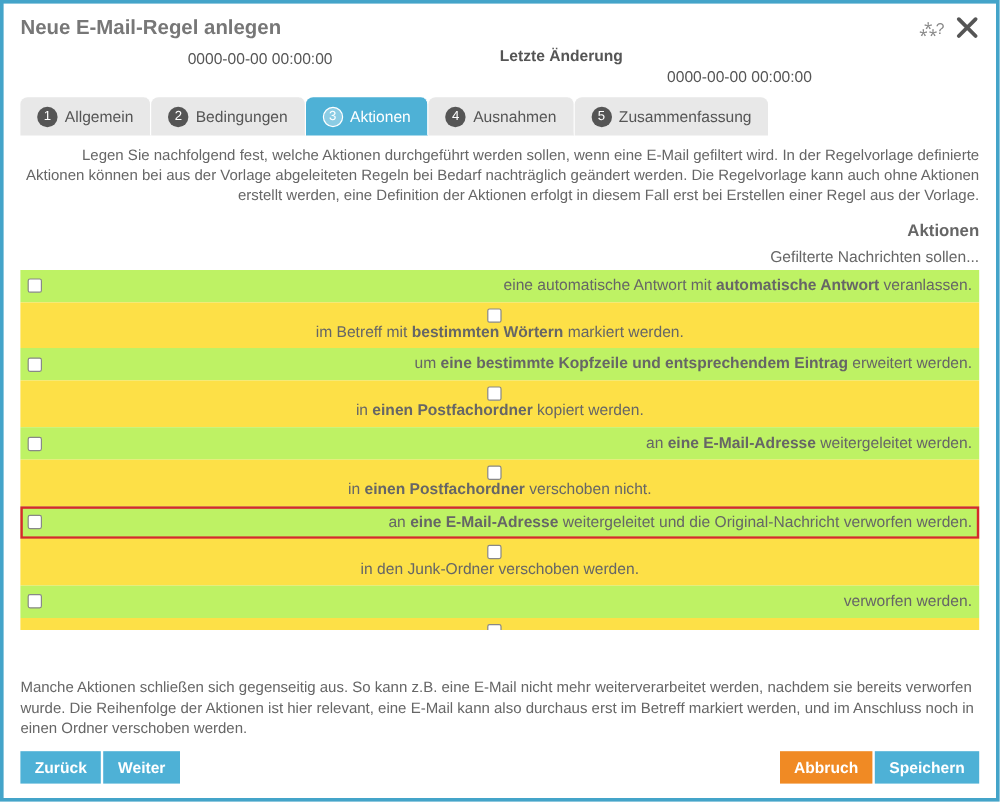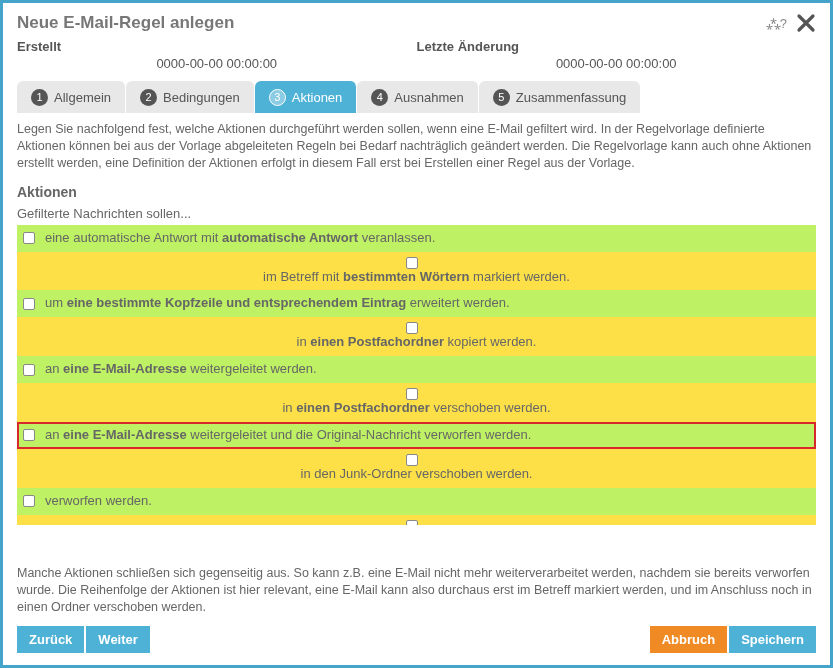--- a/index.html
+++ b/index.html
@@ -90,20 +90,21 @@
     background: rgba(255,255,255,0.35);
     border:1px solid #fff;
     color:#fff;
     width:17px; height:17px;
     line-height:15px;
   }
   .content {
     padding: 8px 14px 0 14px;
     flex:1;
     overflow:hidden;
+    text-align:right;
   }
   .desc {
     color:#666;
     line-height:1.35;
     font-size:12.5px;
   }
   .section-title {
     font-weight:bold;
     color:#666;
     font-size:14px;
@@ -176,21 +177,20 @@
       <span class="close-icon">
         <svg width="20" height="20" viewBox="0 0 20 20">
             <path d="M3 3 L17 17 M17 3 L3 17" stroke="#555" stroke-width="3.2" stroke-linecap="round" fill="none"></path>
           </svg>
       </span>
     </div>
   </div>
 
   <div class="meta-row">
     <div class="meta-col">
-      <div class="meta-label">Erstellt</div>
       <div class="meta-value">0000-00-00 00:00:00</div>
     </div>
     <div class="meta-col">
       <div class="meta-label">Letzte Änderung</div>
       <div class="meta-value">0000-00-00 00:00:00</div>
     </div>
   </div>
 
   <div class="tabs">
     <div class="tab">
@@ -235,21 +235,21 @@
         <div class="action-row odd">
           <div class="cb"></div>
           <div class="action-text"><span>in </span><strong>einen Postfachordner</strong><span> kopiert werden.</span></div>
         </div>
         <div class="action-row even">
           <div class="cb"></div>
           <div class="action-text"><span>an </span><strong>eine E-Mail-Adresse</strong><span> weitergeleitet werden.</span></div>
         </div>
         <div class="action-row odd">
           <div class="cb"></div>
-          <div class="action-text"><span>in </span><strong>einen Postfachordner</strong><span> verschoben werden.</span></div>
+          <div class="action-text"><span>in </span><strong>einen Postfachordner</strong><span> verschoben nicht.</span></div>
         </div>
         <div class="action-row even highlight">
           <div class="cb"></div>
           <div class="action-text"><span>an </span><strong>eine E-Mail-Adresse</strong><span> weitergeleitet und die Original-Nachricht verworfen werden.</span></div>
         </div>
         <div class="action-row odd">
           <div class="cb"></div>
           <div class="action-text"><span>in den Junk-Ordner verschoben werden.</span></div>
         </div>
         <div class="action-row even">

